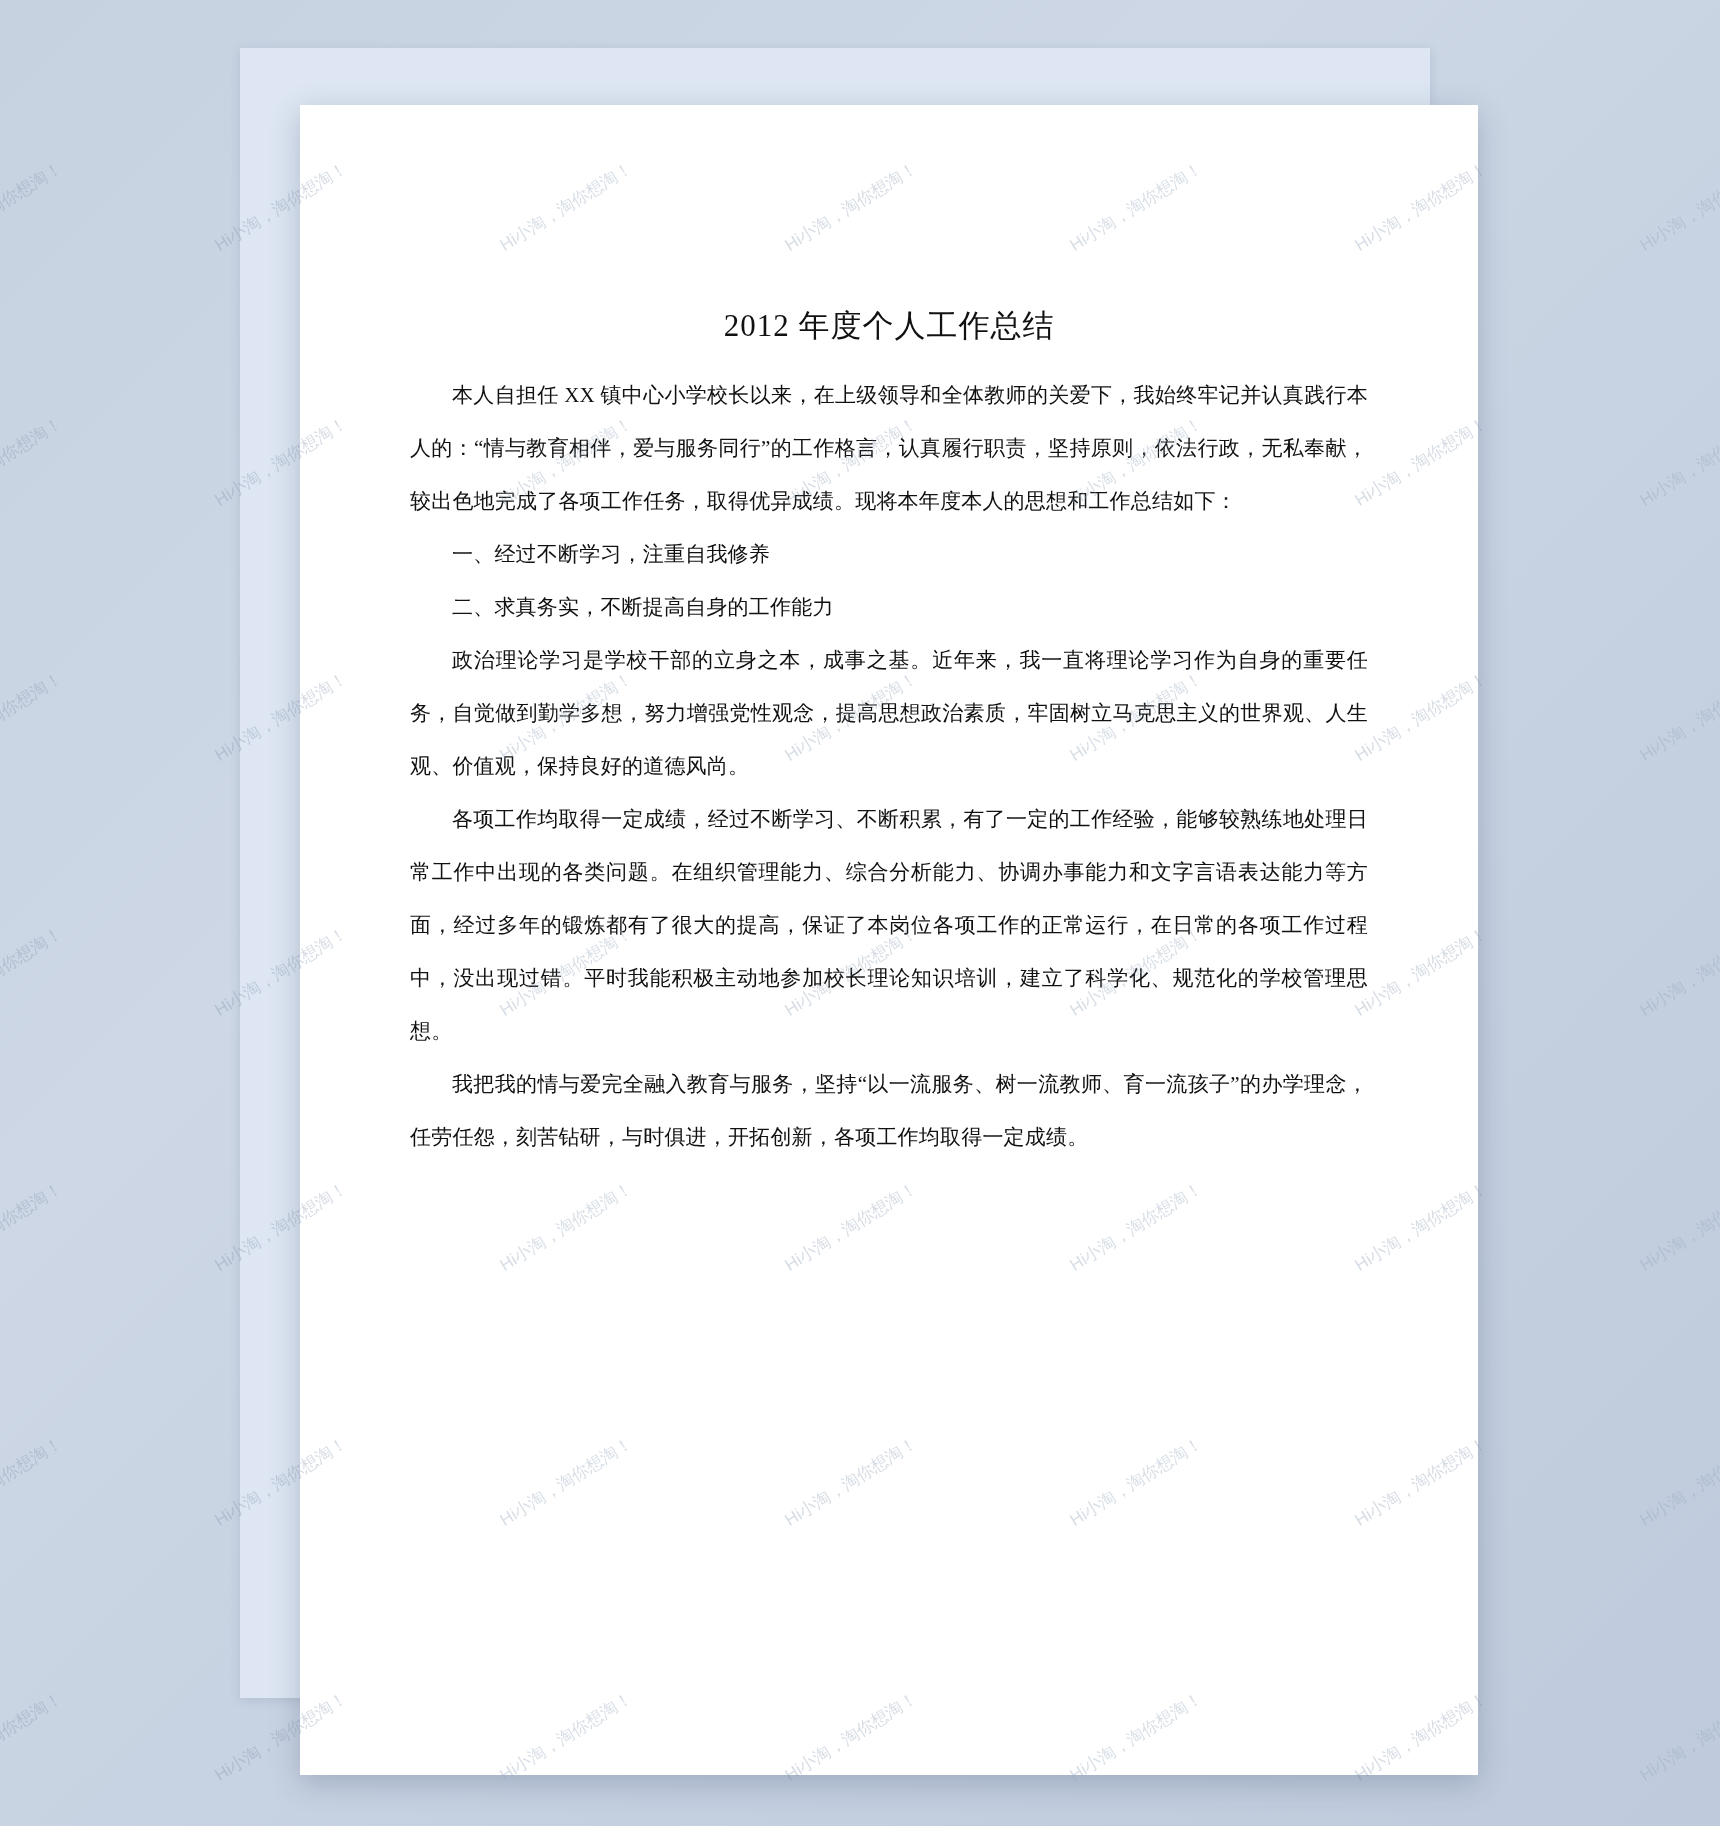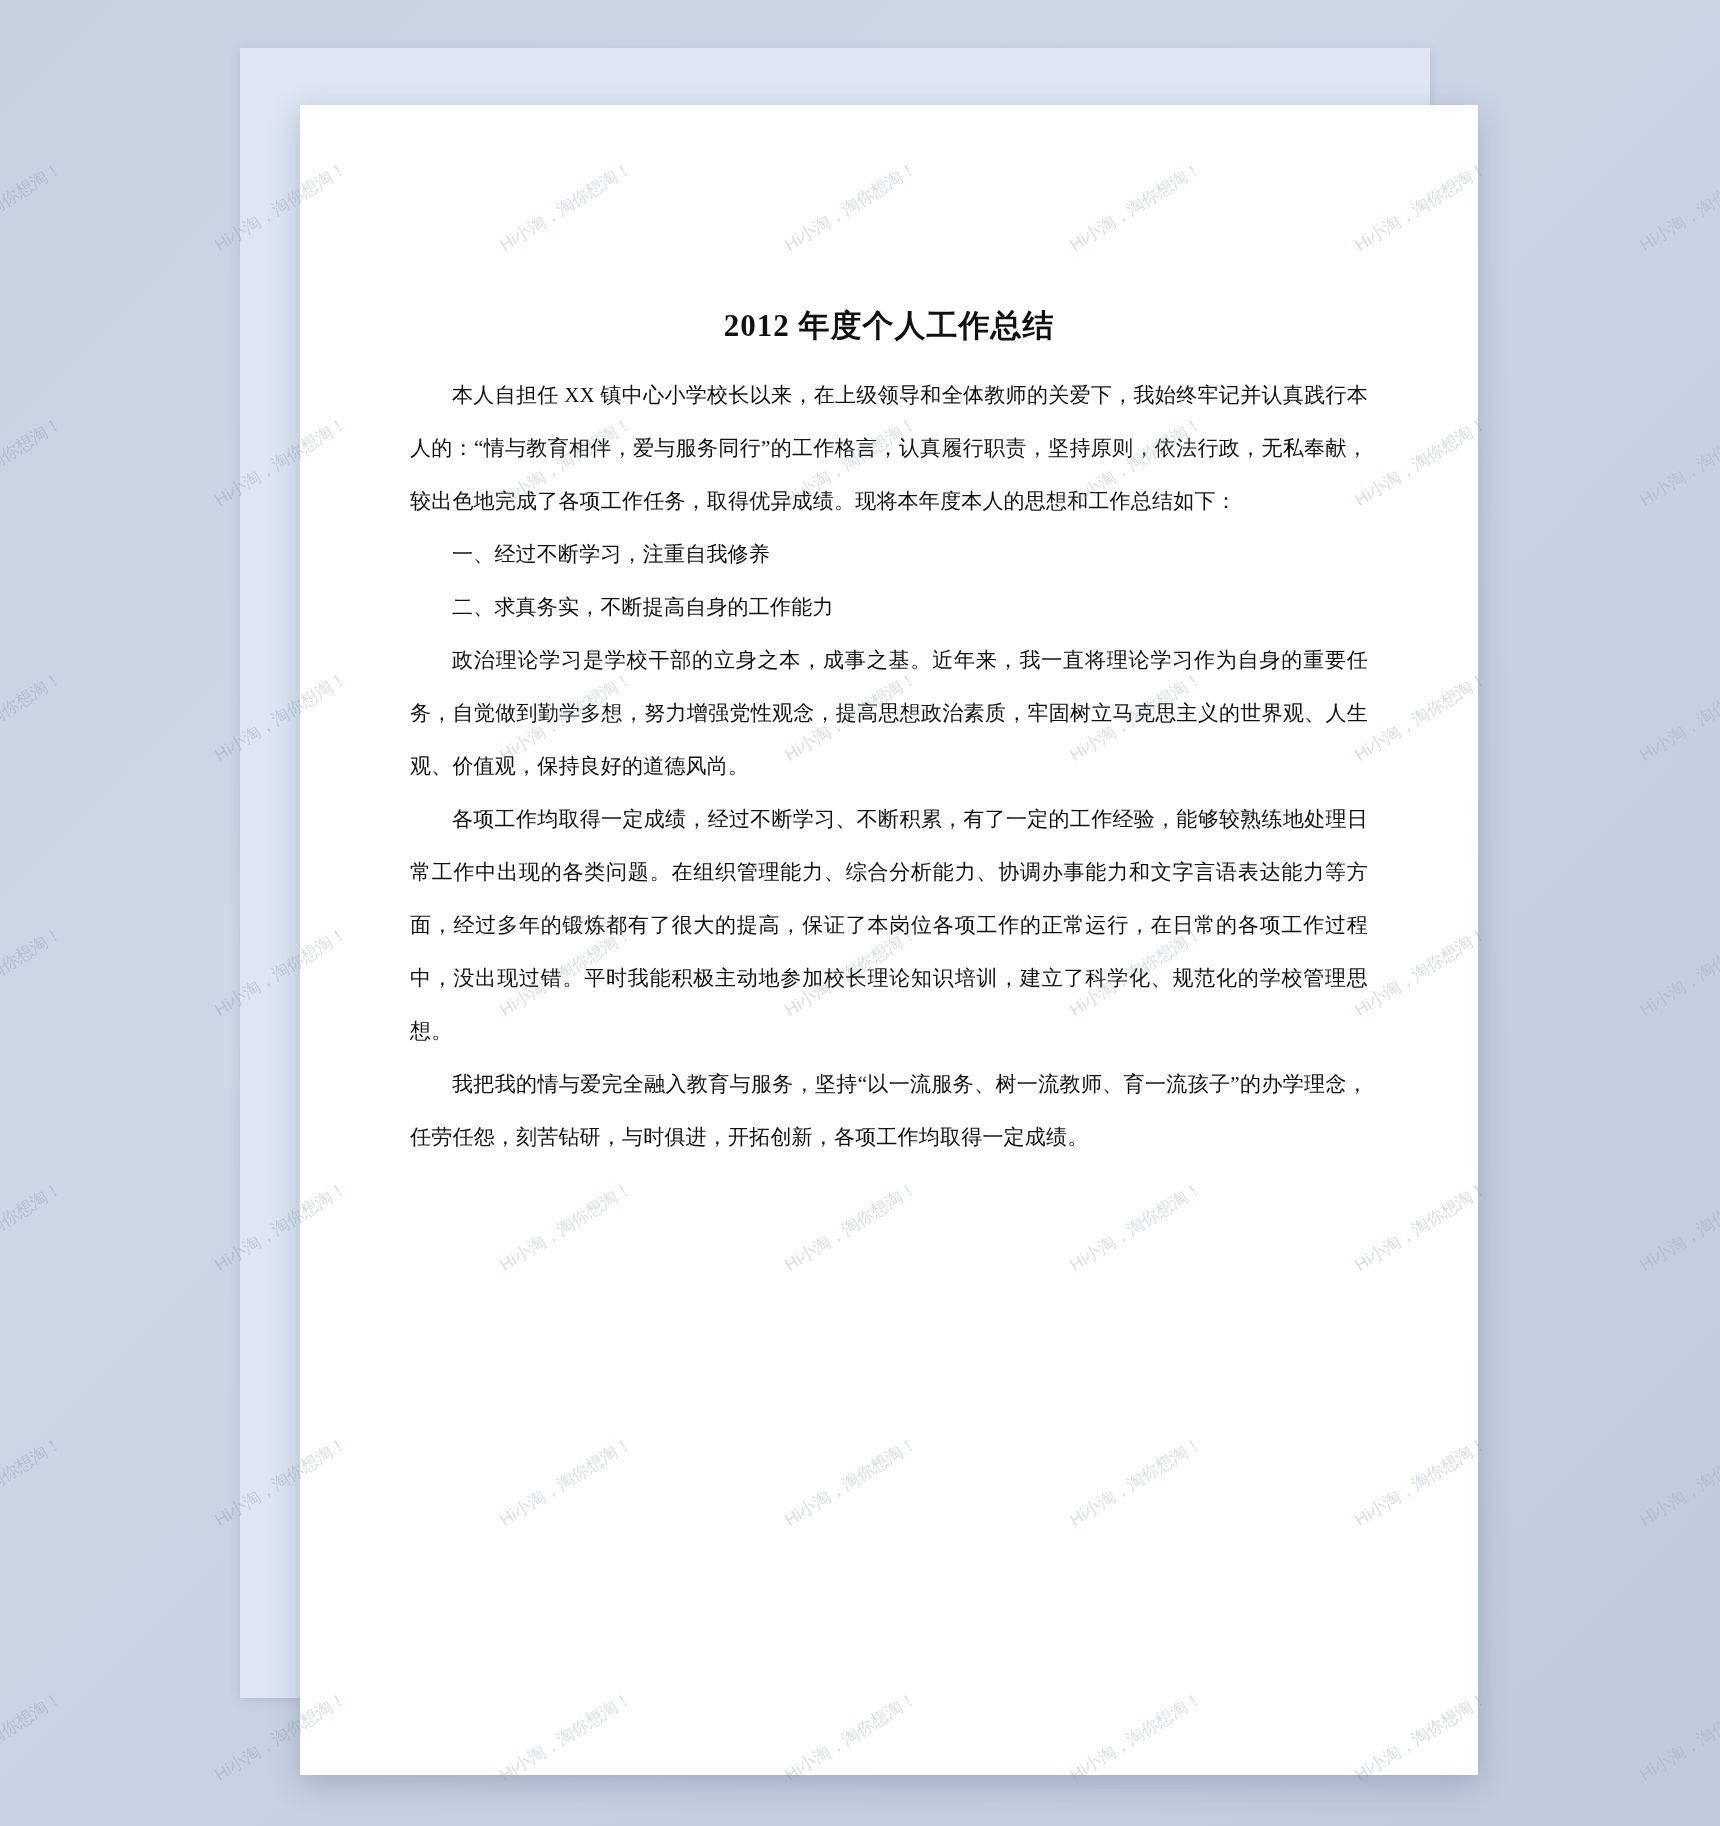--- a/index.html
+++ b/index.html
@@ -53,21 +53,21 @@
     height: 100%;
     padding: 200px 110px 0 110px;
     box-sizing: border-box;
   }
 
   .doc-title {
     font-size: 31px;
     text-align: center;
     letter-spacing: 1px;
     margin: 0 0 22px 0;
-    font-weight: bold;
+    font-weight: normal;
     color: #111;
     font-family: "Liberation Serif", "DejaVu Serif", serif;
   }
 
   .para {
     font-size: 21px;
     line-height: 53px;
     color: #111;
     text-align: justify;
     text-justify: inter-ideograph;

